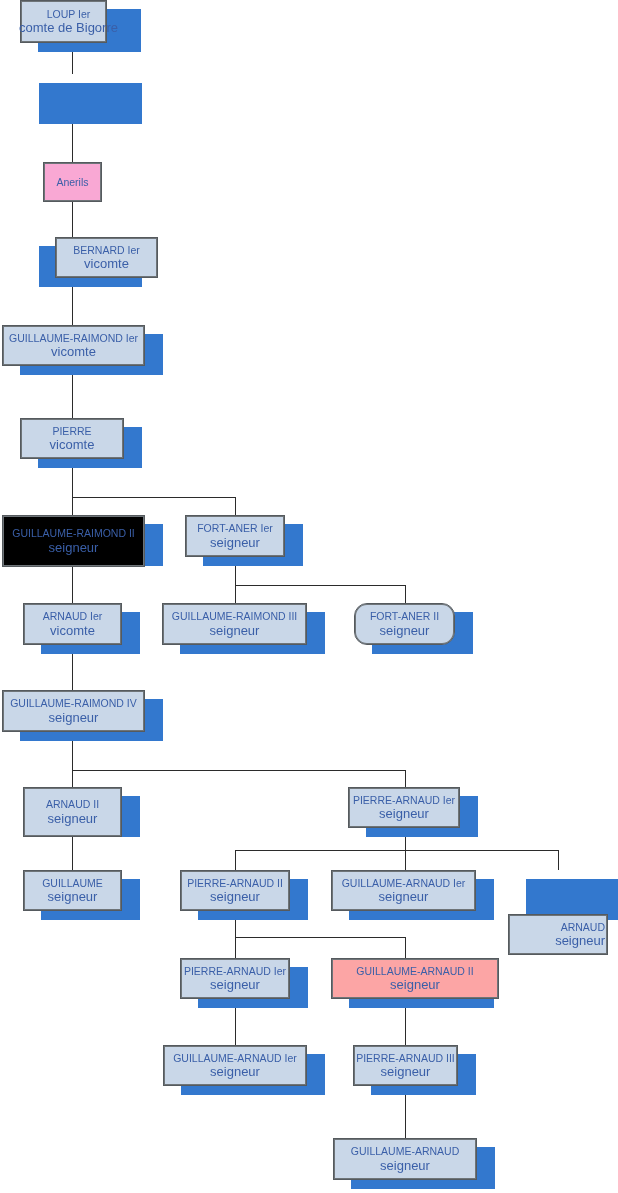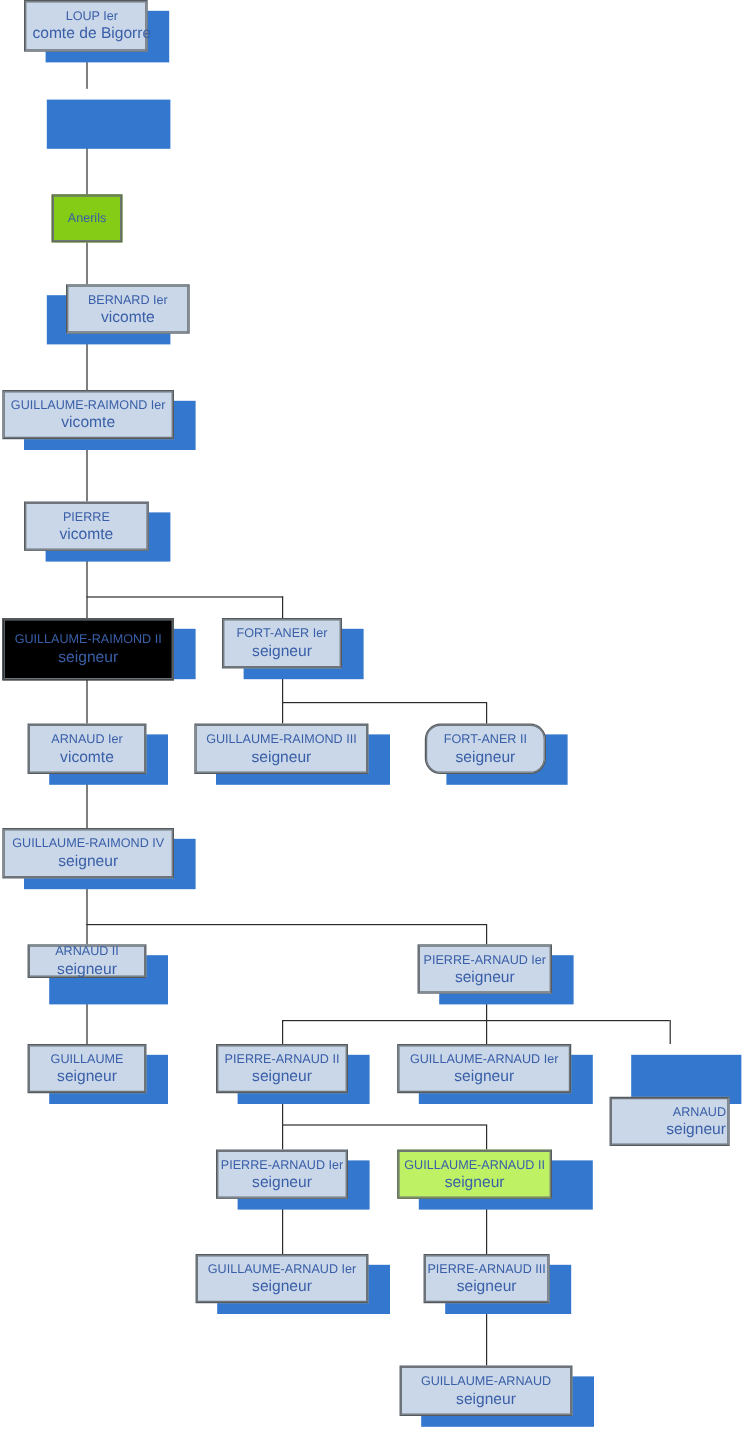--- a/index.html
+++ b/index.html
@@ -90,26 +90,26 @@
     <div class="conn v" style="left: 405px; top: 850px; height: 20px; background: rgb(43, 43, 43);"></div>
     <div class="conn v" style="left: 558px; top: 850px; height: 20px; background: rgb(43, 43, 43);"></div>
     <div class="conn v" style="left: 235px; top: 911px; height: 26px; background: rgb(43, 43, 43);"></div>
     <div class="conn h" style="left: 235px; top: 937px; width: 170px; background: rgb(43, 43, 43);"></div>
     <div class="conn v" style="left: 235px; top: 937px; height: 21px; background: rgb(43, 43, 43);"></div>
     <div class="conn v" style="left: 405px; top: 937px; height: 21px; background: rgb(43, 43, 43);"></div>
     <div class="conn v" style="left: 235px; top: 999px; height: 46px; background: rgb(43, 43, 43);"></div>
     <div class="conn v" style="left: 405px; top: 999px; height: 46px; background: rgb(43, 43, 43);"></div>
     <div class="conn v" style="left: 405px; top: 1086px; height: 52px; background: rgb(43, 43, 43);"></div>
     <div class="node-shadow" style="left: 38px; top: 9px; width: 103px; height: 43px; background: rgb(51, 120, 206);"></div>
-    <div class="node" style="left: 20px; top: 0px; width: 103px; height: 43px; background: rgb(201, 215, 232); border-color: rgb(85, 90, 94); padding-left: 12px;">
+    <div class="node" style="left: 20px; top: 0px; width: 87px; height: 43px; background: rgb(201, 215, 232); border-color: rgb(85, 90, 94); padding-left: 12px;">
       <div class="name">LOUP Ier</div>
       <div class="title">comte de Bigorre</div>
     </div>
     <div class="node-shadow" style="left: 39px; top: 83px; width: 103px; height: 41px; background: rgb(51, 120, 206);"></div>
-    <div class="node single" style="left: 43px; top: 162px; width: 59px; height: 40px; background: #84cc16; border-color: rgb(85, 90, 94);">
+    <div class="node single" style="left: 43px; top: 162px; width: 59px; height: 40px; background: #f9a8d4; border-color: rgb(85, 90, 94);">
       <div class="name">Anerils</div>
     </div>
     <div class="node-shadow" style="left: 39px; top: 246px; width: 103px; height: 41px; background: rgb(51, 120, 206);"></div>
     <div class="node" style="left: 21px; top: 237px; width: 103px; height: 41px; background: rgb(201, 215, 232); border-color: rgb(85, 90, 94); margin-left: 34px;">
       <div class="name">BERNARD Ier</div>
       <div class="title">vicomte</div>
     </div>
     <div class="node-shadow" style="left: 20px; top: 334px; width: 143px; height: 41px; background: rgb(51, 120, 206);"></div>
     <div class="node" style="left: 2px; top: 325px; width: 143px; height: 41px; background: rgb(201, 215, 232); border-color: rgb(85, 90, 94);">
       <div class="name">GUILLAUME-RAIMOND Ier</div>
@@ -144,21 +144,21 @@
     <div class="node" style="left: 354px; top: 603px; width: 101px; height: 42px; background: rgb(201, 215, 232); border-color: rgb(85, 90, 94); border-radius: 13px;">
       <div class="name">FORT-ANER II</div>
       <div class="title">seigneur</div>
     </div>
     <div class="node-shadow" style="left: 20px; top: 699px; width: 143px; height: 42px; background: rgb(51, 120, 206);"></div>
     <div class="node" style="left: 2px; top: 690px; width: 143px; height: 42px; background: rgb(201, 215, 232); border-color: rgb(85, 90, 94);">
       <div class="name">GUILLAUME-RAIMOND IV</div>
       <div class="title">seigneur</div>
     </div>
     <div class="node-shadow" style="left: 41px; top: 796px; width: 99px; height: 41px; background: rgb(51, 120, 206);"></div>
-    <div class="node" style="left: 23px; top: 787px; width: 99px; height: 28px; background: rgb(201, 215, 232); border-color: rgb(85, 90, 94);">
+    <div class="node" style="left: 23px; top: 787px; width: 99px; height: 50px; background: rgb(201, 215, 232); border-color: rgb(85, 90, 94);">
       <div class="name">ARNAUD II</div>
       <div class="title">seigneur</div>
     </div>
     <div class="node-shadow" style="left: 366px; top: 796px; width: 112px; height: 41px; background: rgb(51, 120, 206);"></div>
     <div class="node" style="left: 348px; top: 787px; width: 112px; height: 41px; background: rgb(201, 215, 232); border-color: rgb(85, 90, 94);">
       <div class="name">PIERRE-ARNAUD Ier</div>
       <div class="title">seigneur</div>
     </div>
     <div class="node-shadow" style="left: 41px; top: 879px; width: 99px; height: 41px; background: rgb(51, 120, 206);"></div>
     <div class="node" style="left: 23px; top: 870px; width: 99px; height: 41px; background: rgb(201, 215, 232); border-color: rgb(85, 90, 94);">
@@ -179,21 +179,21 @@
     <div class="node" style="left: 508px; top: 914px; width: 100px; height: 41px; background: rgb(201, 215, 232); border-color: rgb(85, 90, 94); align-items: flex-end;">
       <div class="name">ARNAUD</div>
       <div class="title">seigneur</div>
     </div>
     <div class="node-shadow" style="left: 198px; top: 967px; width: 110px; height: 41px; background: rgb(51, 120, 206);"></div>
     <div class="node" style="left: 180px; top: 958px; width: 110px; height: 41px; background: rgb(201, 215, 232); border-color: rgb(85, 90, 94);">
       <div class="name">PIERRE-ARNAUD Ier</div>
       <div class="title">seigneur</div>
     </div>
     <div class="node-shadow" style="left: 349px; top: 967px; width: 145px; height: 41px; background: rgb(51, 120, 206);"></div>
-    <div class="node" style="left: 331px; top: 958px; width: 129px; height: 41px; background: #bef264; border-color: rgb(85, 90, 94);">
+    <div class="node" style="left: 331px; top: 958px; width: 168px; height: 41px; background: #fca5a5; border-color: rgb(85, 90, 94);">
       <div class="name">GUILLAUME-ARNAUD II</div>
       <div class="title">seigneur</div>
     </div>
     <div class="node-shadow" style="left: 181px; top: 1054px; width: 144px; height: 41px; background: rgb(51, 120, 206);"></div>
     <div class="node" style="left: 163px; top: 1045px; width: 144px; height: 41px; background: rgb(201, 215, 232); border-color: rgb(85, 90, 94);">
       <div class="name">GUILLAUME-ARNAUD Ier</div>
       <div class="title">seigneur</div>
     </div>
     <div class="node-shadow" style="left: 371px; top: 1054px; width: 105px; height: 41px; background: rgb(51, 120, 206);"></div>
     <div class="node" style="left: 353px; top: 1045px; width: 105px; height: 41px; background: rgb(201, 215, 232); border-color: rgb(85, 90, 94);">

